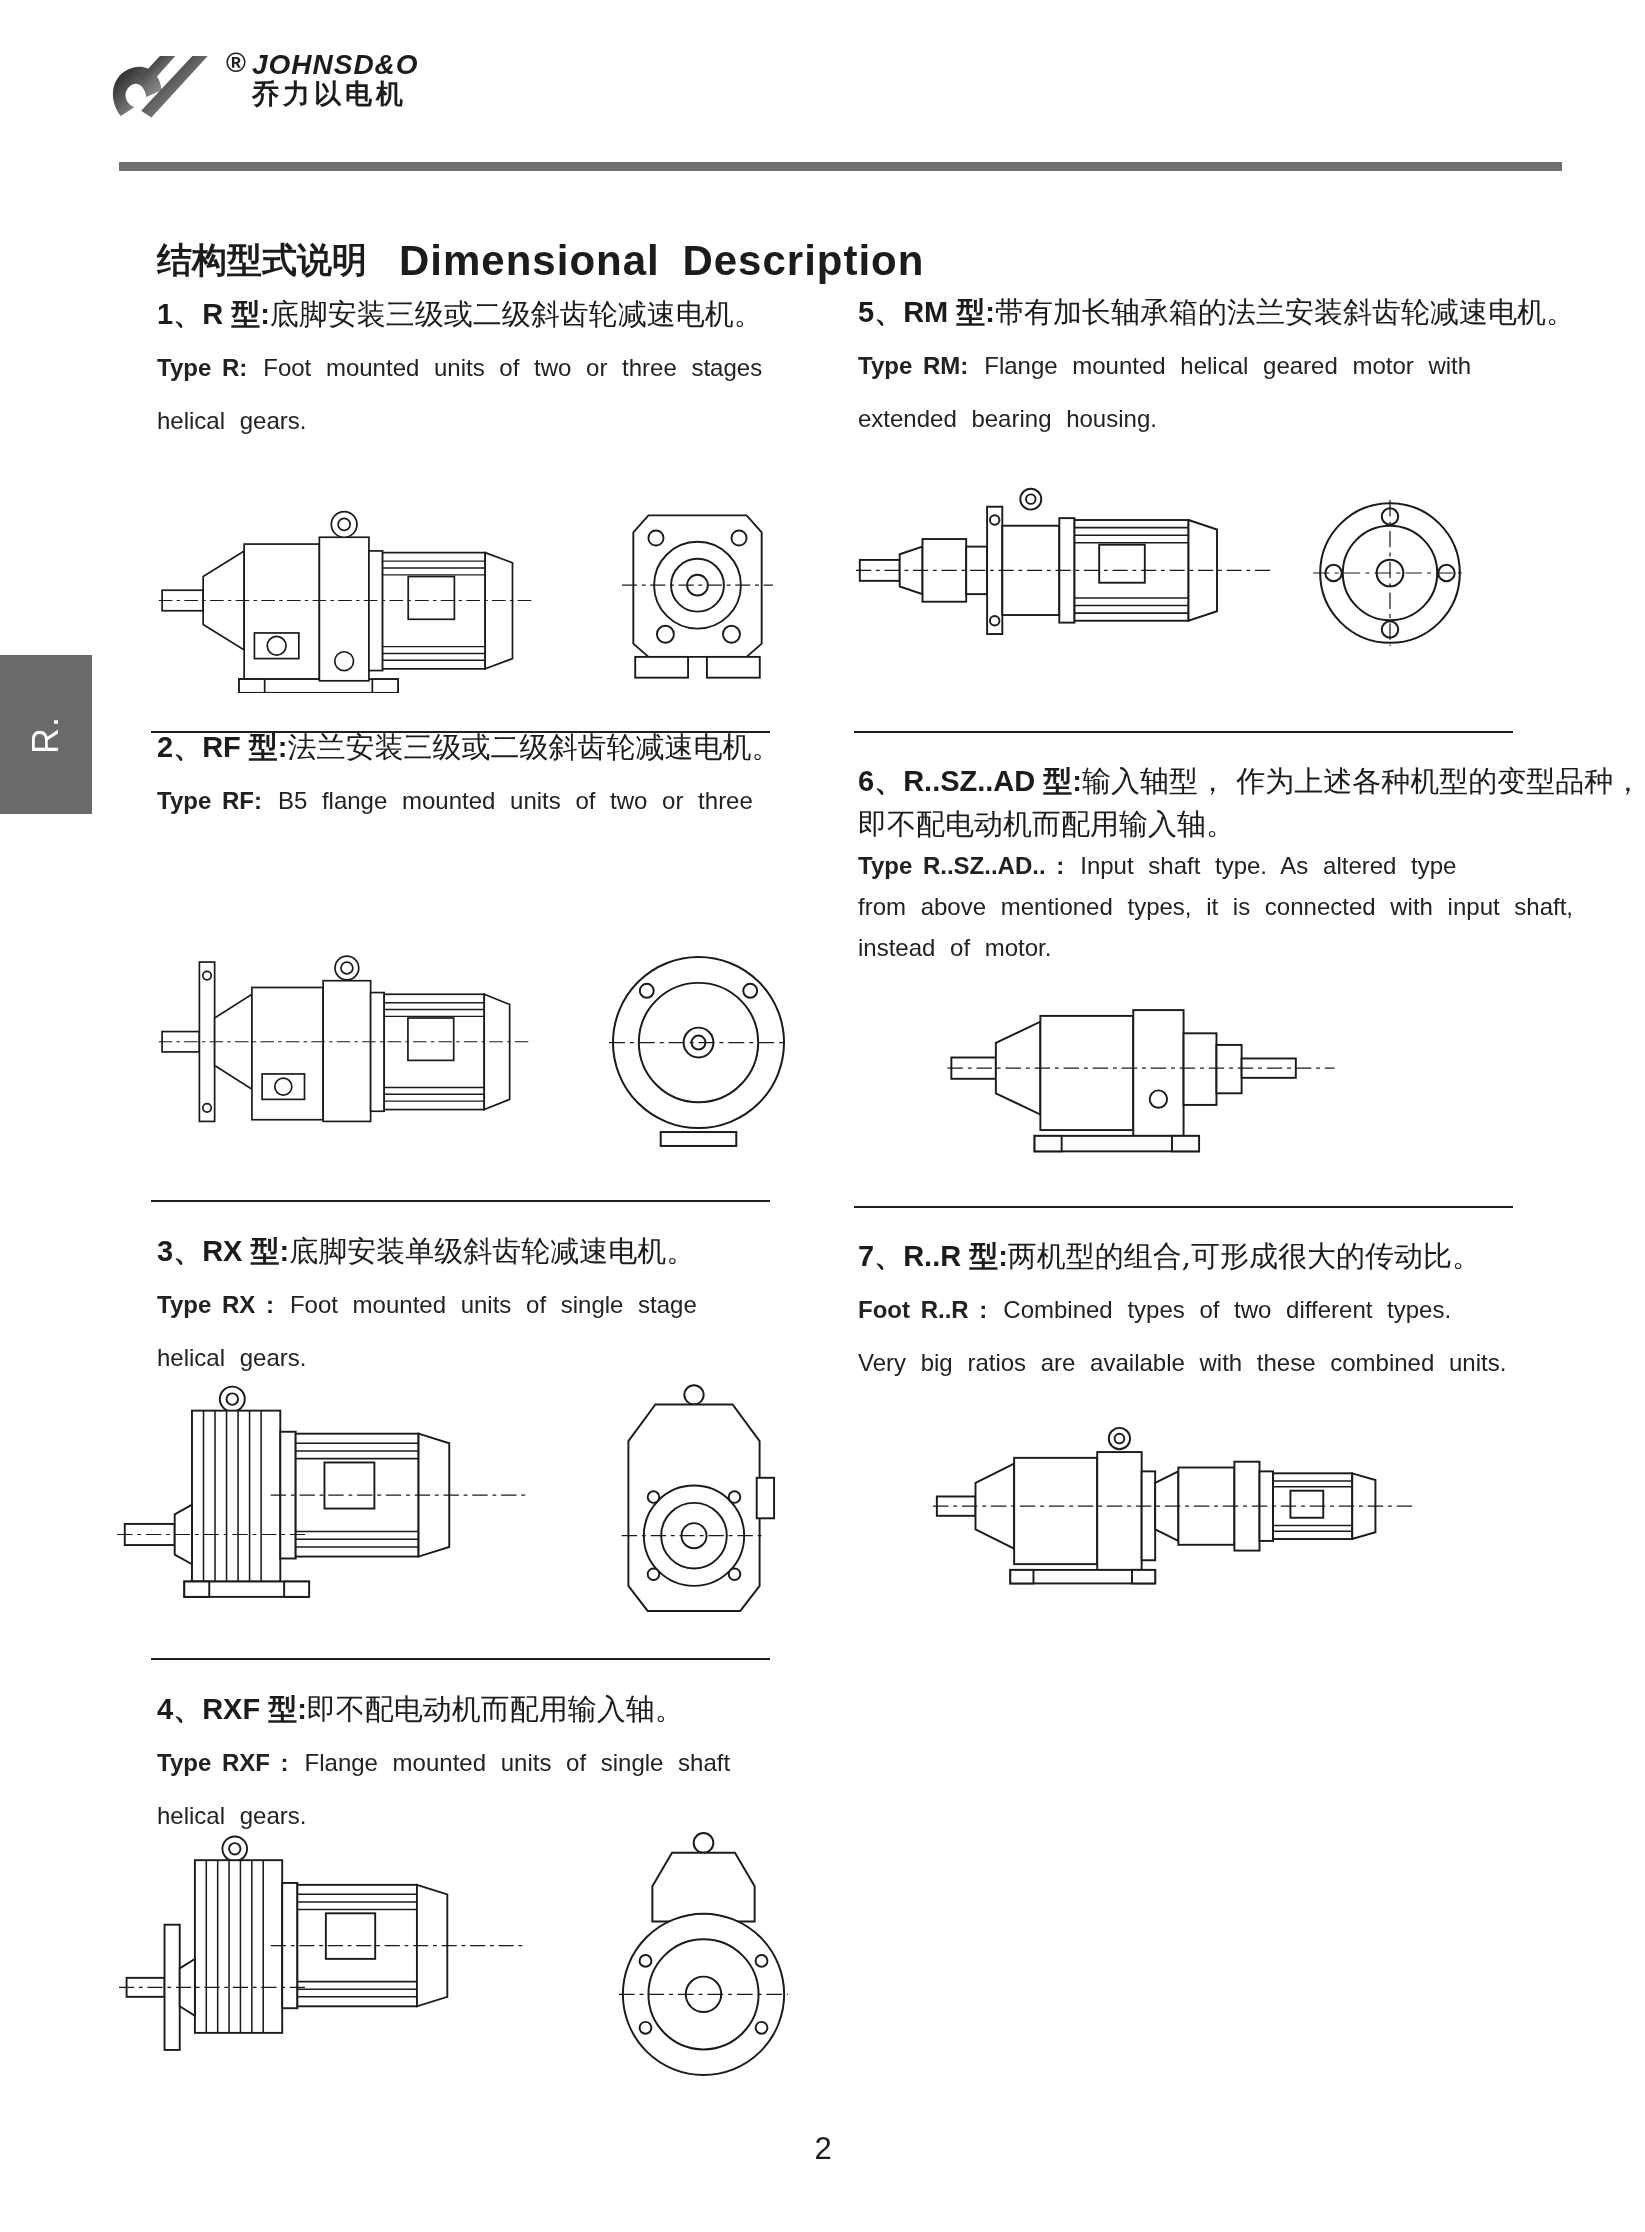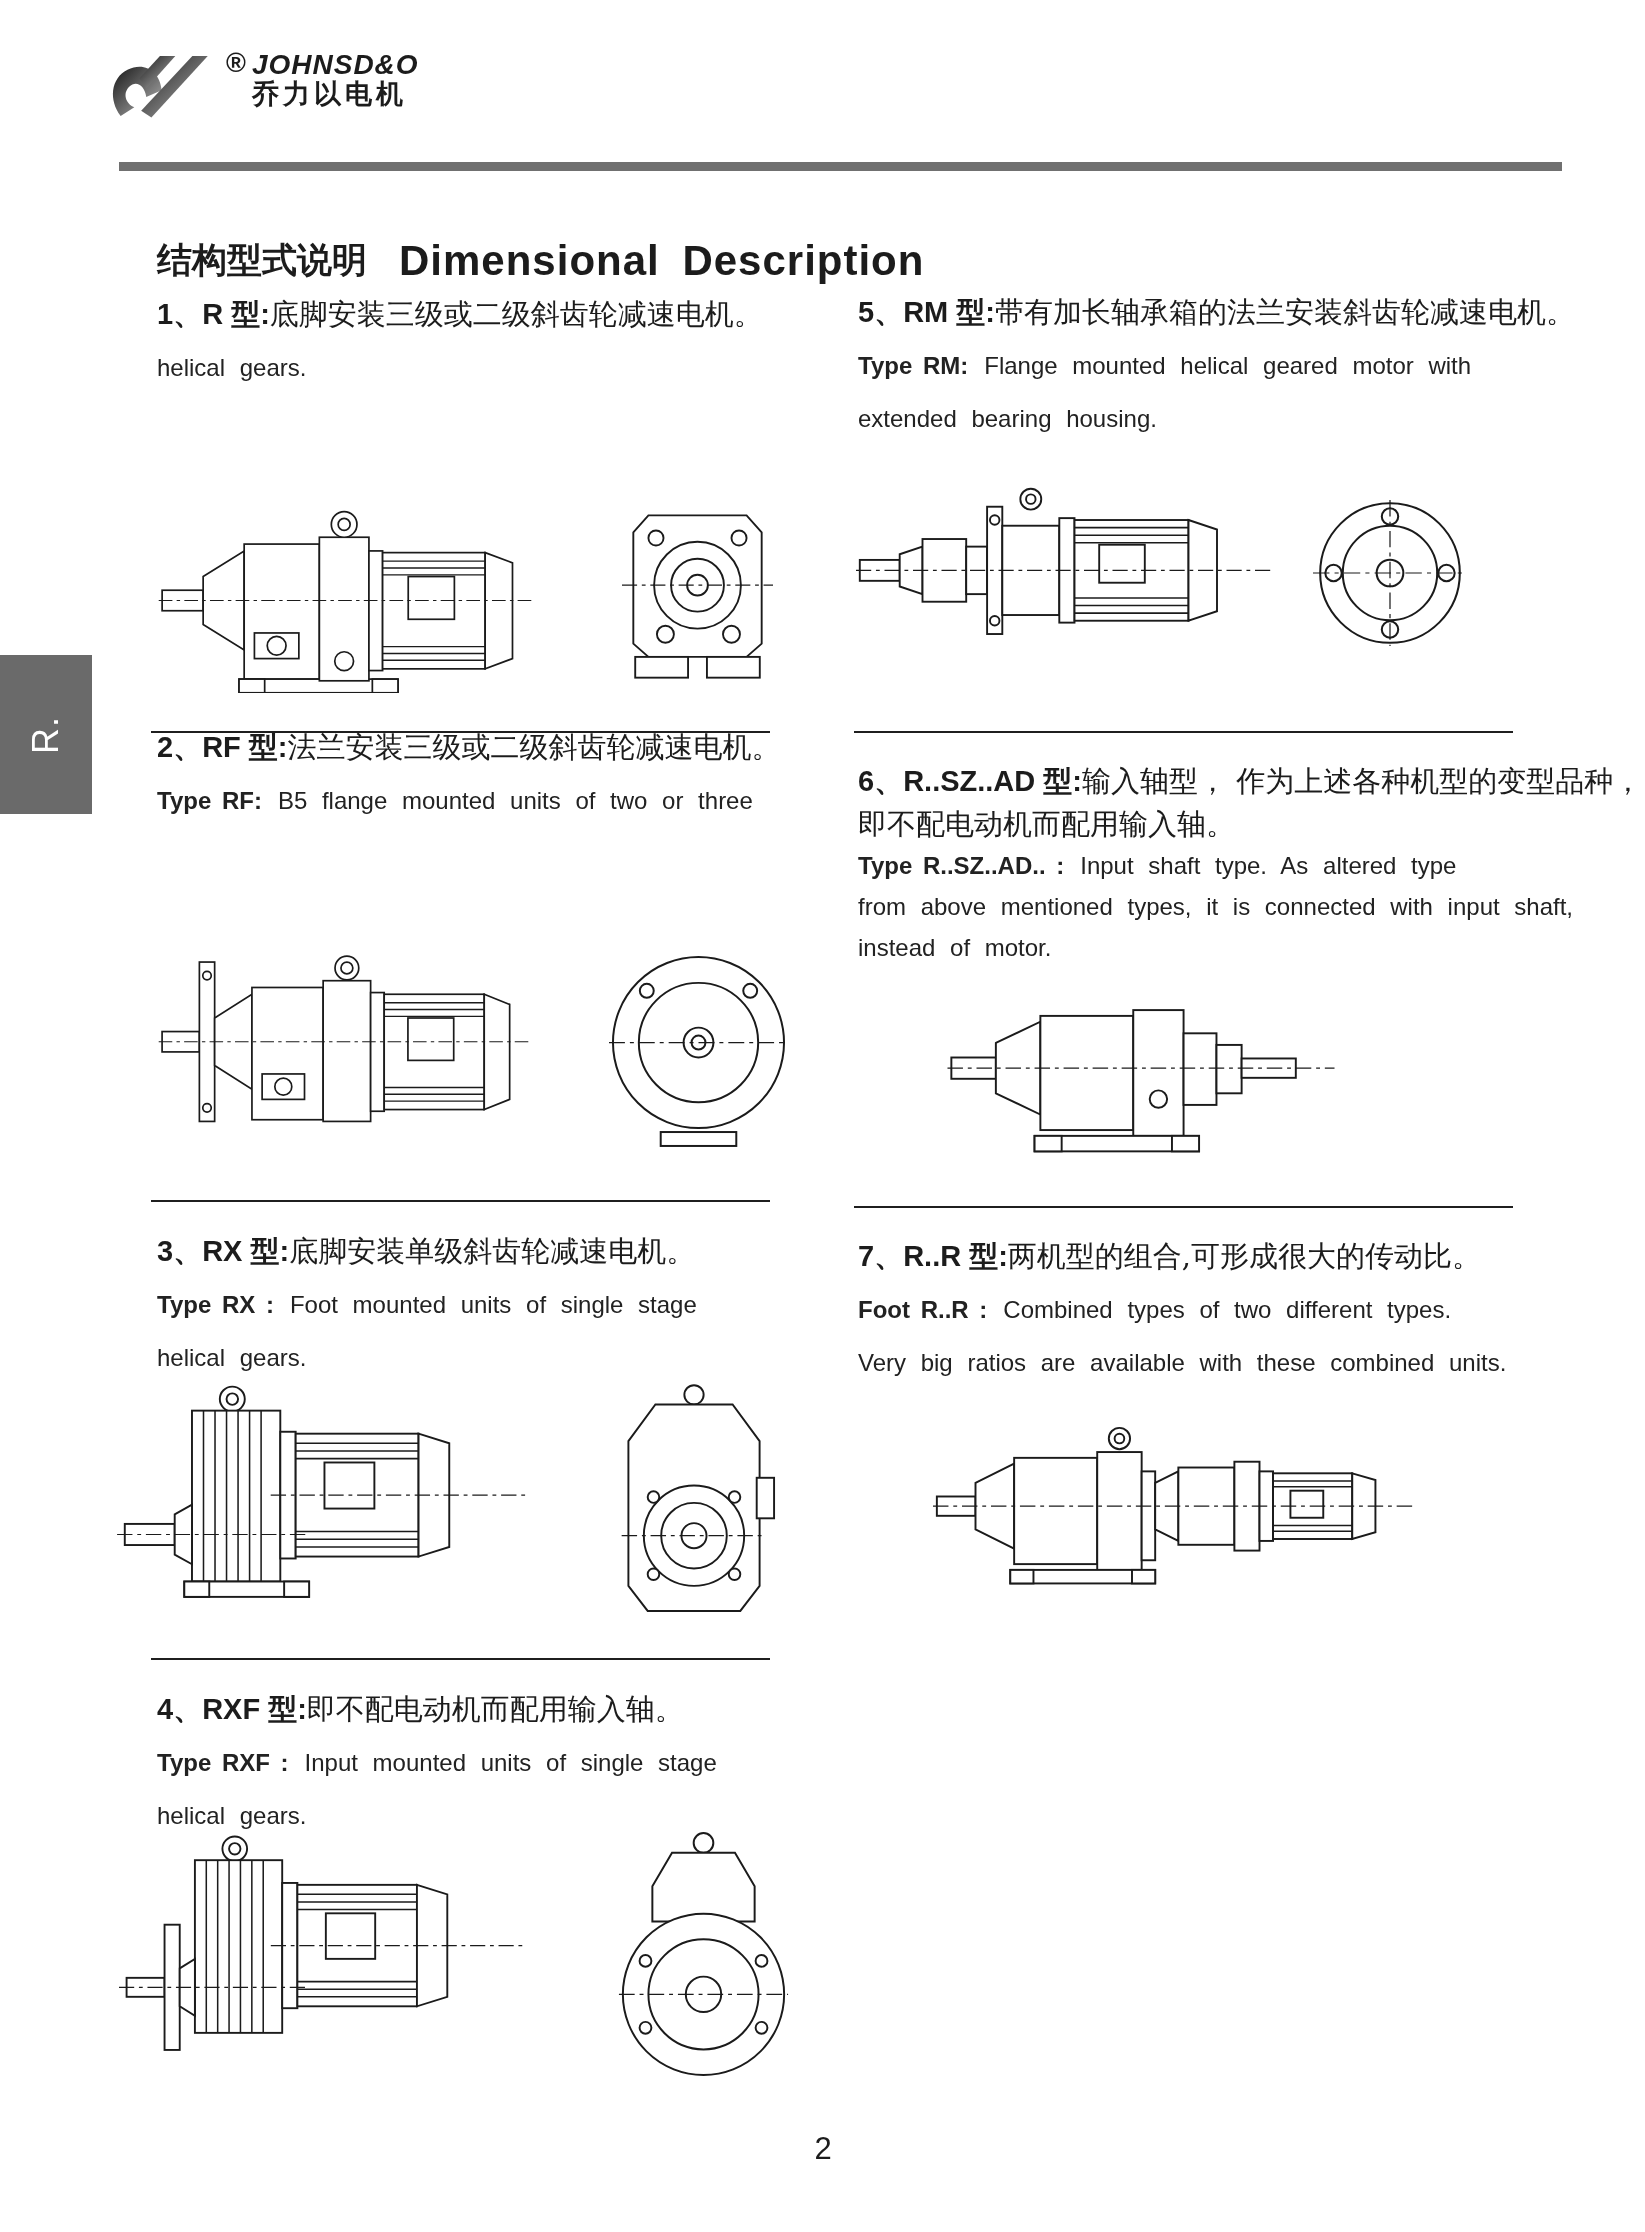--- a/index.html
+++ b/index.html
@@ -76,20 +76,21 @@
     <span>R.</span>
   </div>
 
   <div class="page-title">
     <span class="title-cn">结构型式说明</span>
     <span class="title-en">Dimensional Description</span>
   </div>
 
   <div class="sec" style="left:157px;top:295px;">
     <div class="ln cn"><b class="cnlabel">1、R 型:</b><span class="cndesc">底脚安装三级或二级斜齿轮减速电机。</span></div>
+    <div class="ln en"><b class="enlabel">Type R:</b><span>Foot mounted units of two or three stages</span></div>
     <div class="ln en"><span>helical gears.</span></div>
   </div>
   <svg class="draw tech" style="left:157px;top:496px;" width="376" height="197" viewBox="0 0 440 230">
     <rect x="6" y="110" width="48" height="24"></rect>
     <polygon points="54,94 102,64 102,180 54,150"></polygon>
     <rect x="102" y="56" width="88" height="158"></rect>
     <rect x="114" y="160" width="52" height="30"></rect>
     <circle cx="140" cy="175" r="11"></circle>
     <rect x="96" y="214" width="186" height="16"></rect>
     <rect x="96" y="214" width="30" height="16"></rect>
@@ -277,21 +278,21 @@
     <path class="fins" d="M352,62 h82 M352,68 h82 M352,108 h82 M352,114 h82"></path>
     <rect x="370" y="72" width="34" height="28"></rect>
     <polygon points="434,54 458,61 458,115 434,122"></polygon>
     <line class="cl" x1="0" y1="88" x2="500" y2="88"></line>
   </svg>
 
   <div class="divider" style="left:151px;top:1658px;width:619px;"></div>
 
   <div class="sec" style="left:157px;top:1690px;">
     <div class="ln cn"><b class="cnlabel">4、RXF 型:</b><span class="cndesc">即不配电动机而配用输入轴。</span></div>
-    <div class="ln en"><b class="enlabel">Type RXF :</b><span>Input mounted units of single stage</span></div>
+    <div class="ln en"><b class="enlabel">Type RXF :</b><span>Flange mounted units of single shaft</span></div>
     <div class="ln en"><span>helical gears.</span></div>
   </div>
   <svg class="draw tech" style="left:119px;top:1826px;" width="408" height="242" viewBox="0 0 430 255">
     <circle cx="122" cy="24" r="13"></circle>
       <circle cx="122" cy="24" r="6"></circle>
     <rect x="80" y="36" width="92" height="182"></rect>
     <path class="fins" d="M92,36 v182 M104,36 v182 M116,36 v182 M128,36 v182 M140,36 v182 M152,36 v182"></path>
     <rect x="8" y="160" width="40" height="20"></rect>
     <rect x="48" y="104" width="16" height="132"></rect>
     <polygon points="64,150 80,140 80,200 64,190"></polygon>

